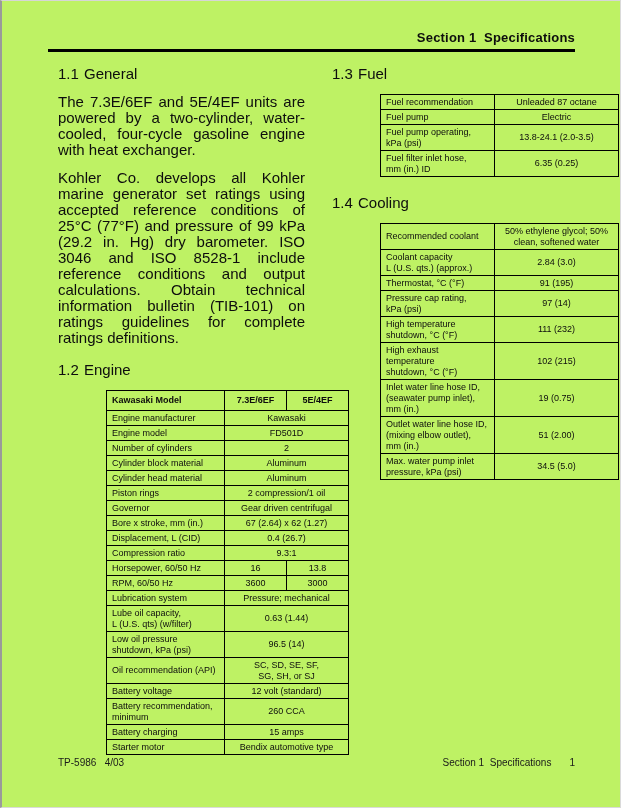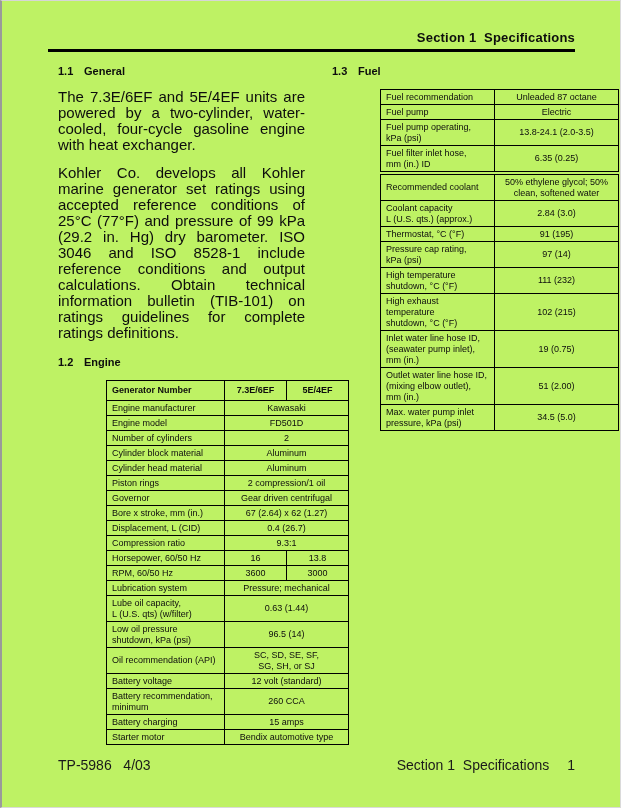--- a/index.html
+++ b/index.html
@@ -14,21 +14,21 @@
   .page-header {
     position:absolute; top:29px; left:46px; right:45px;
     text-align:right; font-size:13px; font-weight:bold; white-space:pre;
     letter-spacing:0.2px;
   }
   .header-rule {
     position:absolute; top:48px; left:46px; right:45px; height:3px; background:#000;
   }
   .col-left  { position:absolute; left:56px; top:64px; width:247px; }
   .col-right { position:absolute; left:330px; top:64px; width:238px; }
-  .sec-heading { font-size:11px; font-weight:bold; margin:0 0 12px 0; }
+  .sec-heading { font-size:15px; font-weight:normal; margin:0 0 12px 0; }
   .sec-heading .sec-num { display:inline-block; min-width:26px; }
   .h-engine  { margin-top:15px; }
   .h-cooling { margin-top:17px; }
   .para {
     font-size:15px; line-height:16px; text-align:justify; margin:0 0 12px 0;
   }
   .spec-table {
     border-collapse:collapse; table-layout:fixed;
     font-size:9px; margin-top:2px;margin-left:48px;
   }
@@ -37,21 +37,21 @@
   .spec-table td {
     border:1px solid #000; padding:1.5px 5px; vertical-align:middle;
     line-height:11px; white-space:pre-line; overflow:hidden;
   }
   .spec-table tr.hdr td { padding-top:4px; padding-bottom:4px; }
   .lbl { text-align:left; }
   .val { text-align:center; }
   .bold { font-weight:bold; }
   .page-footer {
     position:absolute; left:56px; right:45px; top:756px;
-    font-size:14px; color:#1a1a1a; display:flex; justify-content:space-between;
+    font-size:10px; color:#1a1a1a; display:flex; justify-content:space-between;
     white-space:pre;
   }
   .footer-page-num { margin-left:18px; }
 </style>
 </head>
 <body>
 
 <div class="page">
 
   <div class="page-header">Section 1  Specifications</div>
@@ -67,21 +67,21 @@
     <h2 class="sec-heading h-engine"><span class="sec-num">1.2</span><span>Engine</span></h2>
 
     <table class="spec-table engine-table">
       <colgroup>
           <col style="width:118px">
           <col style="width:62px">
           <col style="width:62px">
         </colgroup>
       <tbody>
         <tr class="hdr">
-          <td class="lbl bold">Generator Number</td>
+          <td class="lbl bold">Kawasaki Model</td>
           <td class="val bold">7.3E/6EF</td>
           <td class="val bold">5E/4EF</td>
         </tr>
         <tr>
             <td class="lbl">Engine manufacturer</td>
             <td class="val" colspan="2">Kawasaki</td>
           </tr>
         <tr>
             <td class="lbl">Engine model</td>
             <td class="val" colspan="2">FD501D</td>
@@ -192,20 +192,21 @@
             <td class="val">13.8-24.1 (2.0-3.5)</td>
           </tr>
         <tr>
             <td class="lbl">Fuel filter inlet hose,
 mm (in.) ID</td>
             <td class="val">6.35 (0.25)</td>
           </tr>
       </tbody>
     </table>
 
+    <h2 class="sec-heading h-cooling"><span class="sec-num">1.4</span><span>Cooling</span></h2>
 
     <table class="spec-table right-table">
       <colgroup>
           <col style="width:114px">
           <col style="width:124px">
         </colgroup>
       <tbody>
         <tr>
             <td class="lbl">Recommended coolant</td>
             <td class="val">50% ethylene glycol; 50%

